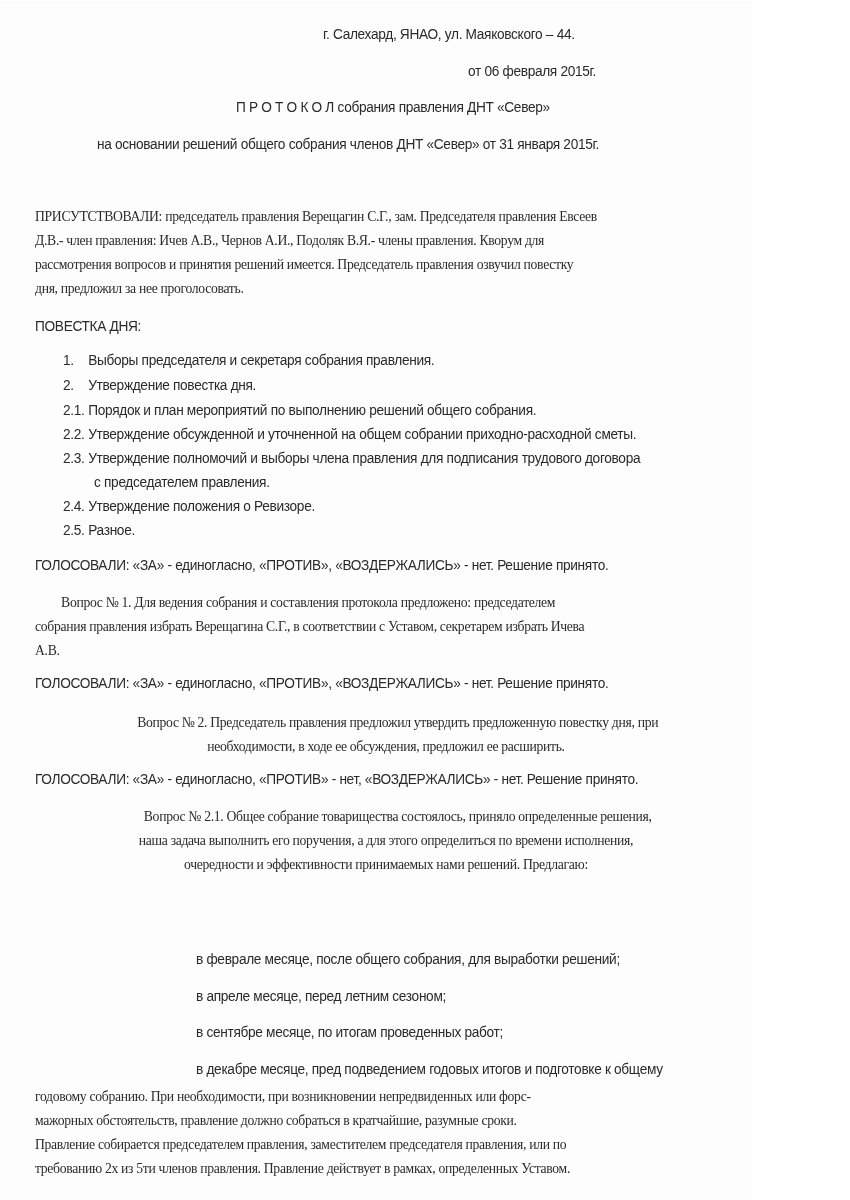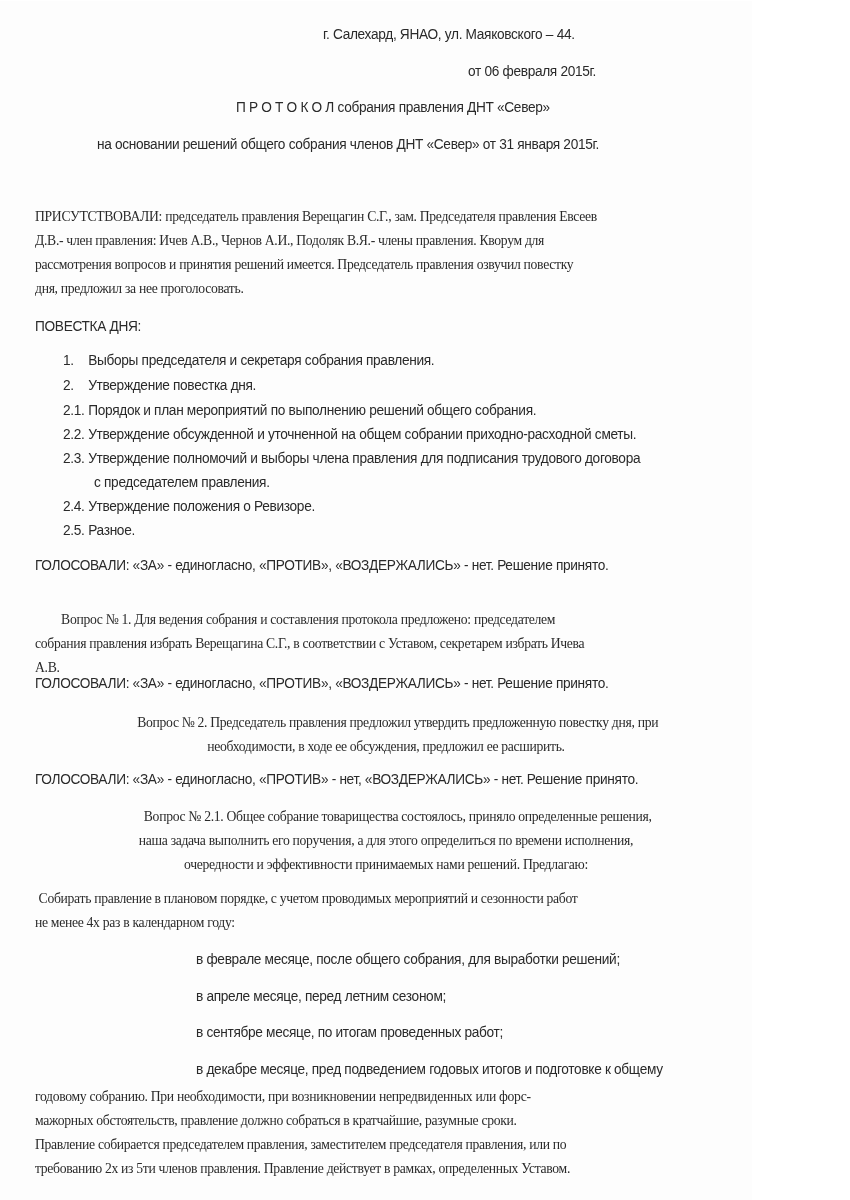--- a/index.html
+++ b/index.html
@@ -59,45 +59,41 @@
   <div class="line narrow" style="left:94px; top:472px;">с председателем правления.</div>
   <div class="line narrow" style="left:63px; top:496px;">
     <span class="agenda-num">2.4.</span><span>Утверждение положения о Ревизоре.</span>
   </div>
   <div class="line narrow" style="left:63px; top:520px;">
     <span class="agenda-num">2.5.</span><span>Разное.</span>
   </div>
 
   <div class="line narrow" style="left:35px; top:555px;">ГОЛОСОВАЛИ: «ЗА» - единогласно, «ПРОТИВ», «ВОЗДЕРЖАЛИСЬ» - нет. Решение принято.</div>
 
-  <div class="para" style="top:589px;margin-top:17px;">
+  <div class="para" style="top:589px;">
     <span style="padding-left:29px;">Вопрос № 1.  Для ведения собрания и составления протокола предложено: председателем</span>
     <span>собрания правления избрать Верещагина С.Г., в соответствии с Уставом, секретарем избрать Ичева</span>
     <span>А.В.</span>
   </div>
 
   <div class="line narrow" style="left:35px; top:673px;">ГОЛОСОВАЛИ: «ЗА» - единогласно, «ПРОТИВ», «ВОЗДЕРЖАЛИСЬ» - нет. Решение принято.</div>
 
   <div class="para" style="top:709px;text-align:center;">
     <span style="padding-left:26px;">Вопрос № 2. Председатель правления предложил утвердить предложенную повестку дня, при</span>
     <span>необходимости, в ходе ее обсуждения, предложил ее расширить.</span>
   </div>
 
   <div class="line narrow" style="left:35px; top:769px;">ГОЛОСОВАЛИ: «ЗА» - единогласно, «ПРОТИВ» - нет, «ВОЗДЕРЖАЛИСЬ» - нет. Решение принято.</div>
 
   <div class="para" style="top:803px;text-align:center;">
     <span style="padding-left:26px;">Вопрос  № 2.1.  Общее собрание товарищества состоялось, приняло определенные решения,</span>
     <span>наша задача выполнить его поручения, а для этого определиться по времени исполнения,</span>
     <span>очередности и эффективности принимаемых нами решений. Предлагаю:</span>
   </div>
 
-  <div class="para" style="top:885px;">
-    <span style="padding-left:4px;">Собирать правление в плановом порядке, с учетом проводимых мероприятий и сезонности работ</span>
-    <span>не менее 4х раз в календарном году:</span>
-  </div>
 
   <div class="line narrow" style="left:196px; top:949px;">в феврале месяце, после общего собрания, для выработки решений;</div>
   <div class="line narrow" style="left:196px; top:986px;">в апреле месяце, перед летним сезоном;</div>
   <div class="line narrow" style="left:196px; top:1022px;">в сентябре месяце, по итогам проведенных работ;</div>
   <div class="line narrow" style="left:196px; top:1059px;">в декабре месяце, пред подведением годовых итогов и подготовке к общему</div>
 
   <div class="para" style="top:1083px;">
     <span>годовому собранию. При необходимости, при возникновении непредвиденных или форс-</span>
     <span>мажорных обстоятельств, правление должно собраться в кратчайшие, разумные сроки.</span>
     <span>Правление собирается председателем правления, заместителем председателя правления, или по</span>

